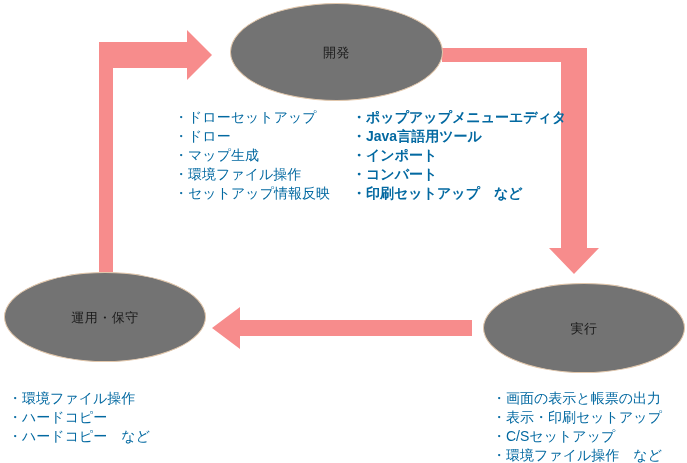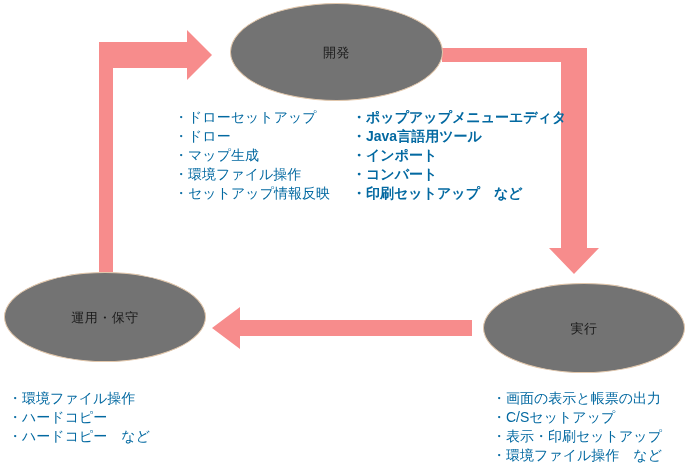--- a/index.html
+++ b/index.html
@@ -129,22 +129,22 @@
   <div class="feature-list" id="dev-features-right">
     <span class="feature-item">・ポップアップメニューエディタ</span>
     <span class="feature-item">・Java言語用ツール</span>
     <span class="feature-item">・インポート</span>
     <span class="feature-item">・コンバート</span>
     <span class="feature-item">・印刷セットアップ　など</span>
   </div>
 
   <div class="feature-list" id="exec-features">
     <span class="feature-item">・画面の表示と帳票の出力</span>
+    <span class="feature-item">・表示・印刷セットアップ</span>
     <span class="feature-item">・C/Sセットアップ</span>
-    <span class="feature-item">・表示・印刷セットアップ</span>
     <span class="feature-item">・環境ファイル操作　など</span>
   </div>
 
   <div class="feature-list" id="maint-features">
     <span class="feature-item">・環境ファイル操作</span>
     <span class="feature-item">・ハードコピー</span>
     <span class="feature-item">・ハードコピー　など</span>
   </div>
 
 </div>

